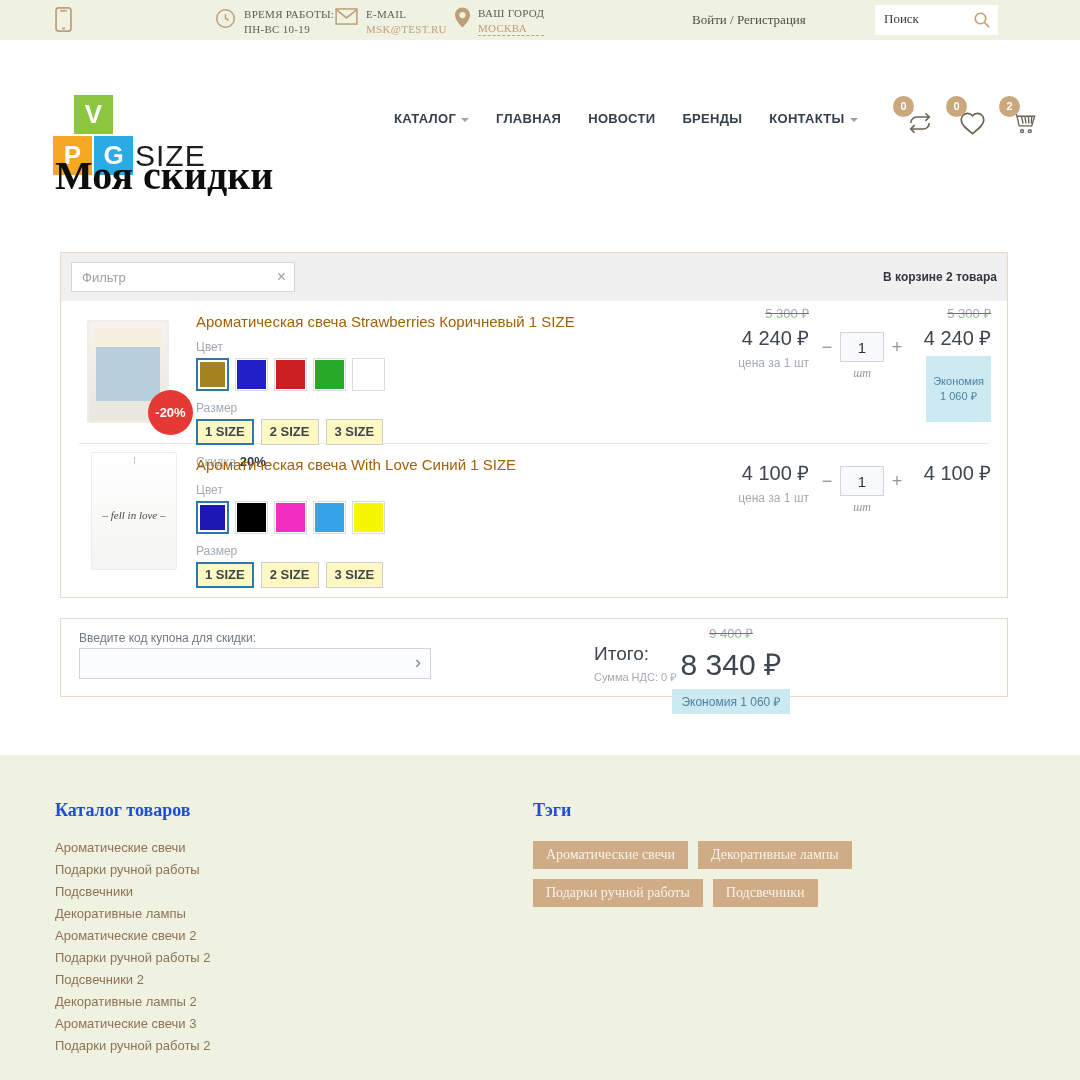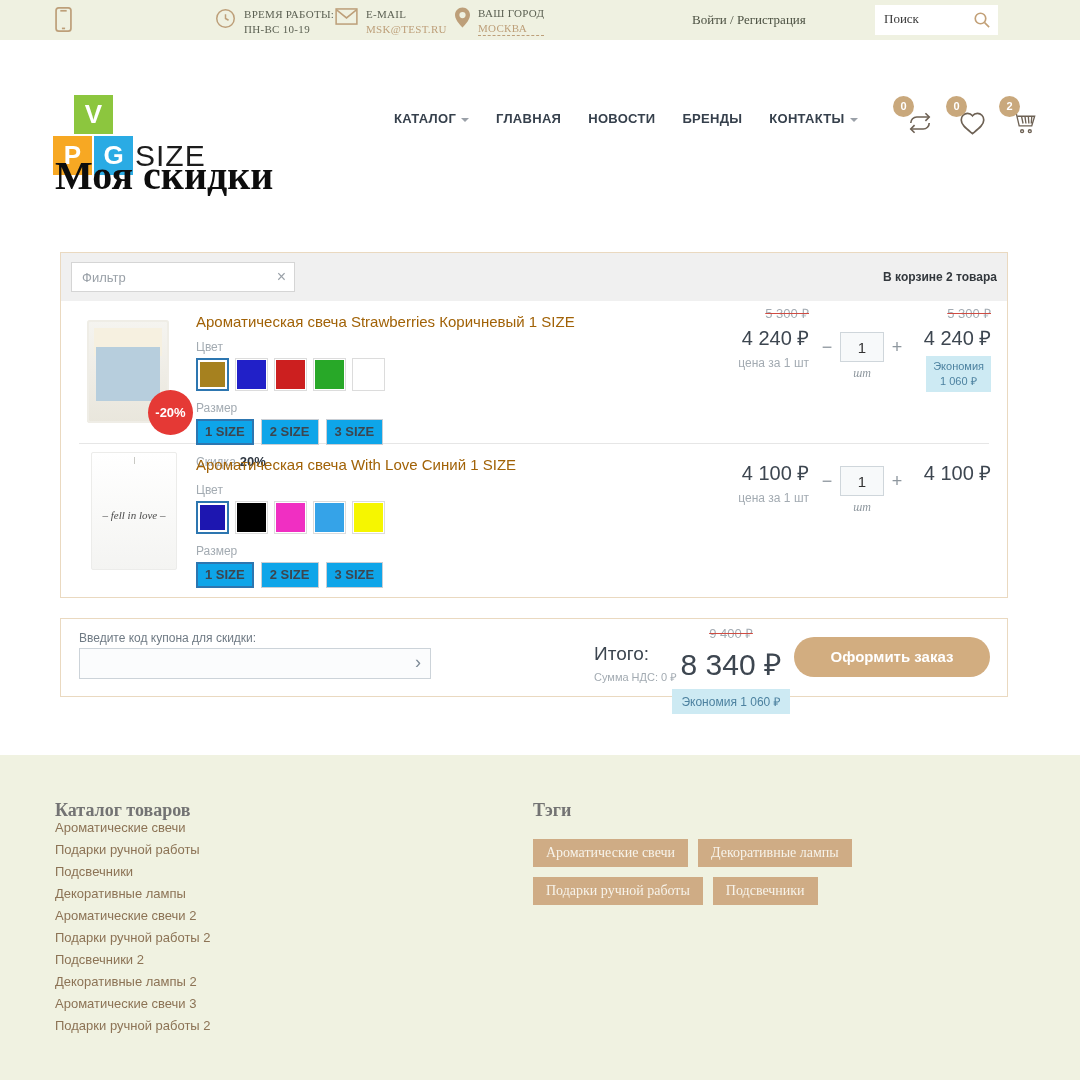--- a/index.html
+++ b/index.html
@@ -65,42 +65,42 @@
   .img2::before { content:""; position:absolute; left:50%; top:4px; width:1px; height:7px; background:#c9c9c4; }
   .c2-text { position:absolute; left:0; right:0; top:56px; text-align:center; font:italic 11px "Liberation Serif","DejaVu Serif",serif; color:#4a4a4a; }
 
   .item-details { position:absolute; left:117px; top:12px; width:440px; }
   .item-title { font:15px "Liberation Sans",sans-serif; color:#a16207; cursor:pointer; }
   .opt-label { font:12px "Liberation Sans",sans-serif; color:#a3abb2; margin:10px 0 4px; }
   .swatches { display:flex; gap:6px; }
   .swatch { width:33px; height:33px; border:1px solid #dcdcdc; padding:1px; background-clip:content-box; cursor:pointer; }
   .swatch.sel { border:2px solid #2d76b0; padding:2px; }
   .sizes { display:flex; gap:7px; }
-  .size-btn { border:1px solid #c9ced4; background:#0ea5e9; font:700 13px/18px "Liberation Sans",sans-serif; color:#3d454e; padding:3px 8px; cursor:pointer; }
+  .size-btn { border:1px solid #c9ced4; background:#fef9c3; font:700 13px/18px "Liberation Sans",sans-serif; color:#3d454e; padding:3px 8px; cursor:pointer; }
   .size-btn.sel { border:2px solid #2d76b0; padding:2px 7px; }
   .disc-line { margin-top:9px; font:12px "Liberation Sans",sans-serif; color:#a3abb2; }
   .disc-line b { font:700 13px "Liberation Sans",sans-serif; color:#2f3742; margin-left:4px; }
 
   .col-price { position:absolute; left:560px; top:3px; width:170px; text-align:right; }
   .col-price.noold { top:13px; }
   .old-price { font:13px "Liberation Sans",sans-serif; color:#a3abb2; text-decoration:line-through; text-decoration-color:#cf4b42; }
   .price { font:20px "Liberation Sans",sans-serif; color:#3d4650; margin-top:2px; }
   .price-note { font:12px "Liberation Sans",sans-serif; color:#a3abb2; margin-top:5px; }
 
   .col-qty { position:absolute; left:742px; top:31px; width:92px; }
   .col-qty.noold { top:22px; }
   .qty-line { display:flex; align-items:center; gap:7px; }
   .qty-btn { font:18px "Liberation Sans",sans-serif; color:#8e979e; width:12px; text-align:center; cursor:pointer; }
   .qty-input { width:44px; height:30px; border:1px solid #cfd6db; background:#f7f9fa; text-align:center; font:15px "Liberation Sans",sans-serif; color:#333; }
   .qty-unit { font:italic 12px "Liberation Serif","DejaVu Serif",serif; color:#8e979e; width:44px; text-align:center; margin:4px 0 0 19px; }
 
   .col-total { position:absolute; left:828px; top:3px; width:84px; text-align:right; }
   .col-total.noold { top:13px; }
   .total { font:20px "Liberation Sans",sans-serif; color:#3d4650; margin-top:2px; }
-  .save-badge { display:inline-block; background:#cdeaf3; color:#4d82a0; font:11px/1.35 "Liberation Sans",sans-serif; padding:3px 7px; margin-top:5px; text-align:center; }
+  .save-badge { display:inline-block; background:#cdeaf3; color:#4d82a0; font:11px/1.35 "Liberation Sans",sans-serif; padding:18px 7px; margin-top:5px; text-align:center; }
 
   
   .summary-box { position:absolute; left:60px; top:618px; width:948px; height:79px; background:#fff; border:1px solid #ead9c0; }
   .coupon-label { position:absolute; left:18px; top:12px; font:12px "Liberation Sans",sans-serif; color:#6f7a84; }
   .coupon-wrap { position:absolute; left:18px; top:29px; width:352px; height:31px; border:1px solid #ccd3d9; background:#fbfcfd; }
   .coupon-wrap input { border:0; outline:0; background:transparent; width:320px; height:29px; padding:0 8px; font:13px "Liberation Sans",sans-serif; }
   .coupon-arrow { position:absolute; right:9px; top:3px; font:18px "Liberation Sans",sans-serif; color:#7d8a96; cursor:pointer; }
   .sum-label { position:absolute; left:533px; top:24px; }
   .sum-label .t { font:19px "Liberation Sans",sans-serif; color:#3d4650; }
   .sum-label .vat { font:11px "Liberation Sans",sans-serif; color:#a3abb2; margin-top:4px; }
@@ -109,21 +109,21 @@
   .sum-big { font:30px "Liberation Sans",sans-serif; color:#3d4650; margin-top:1px; }
   .sum-save { display:inline-block; background:#cdeaf3; color:#4d82a0; font:12px "Liberation Sans",sans-serif; padding:4px 9px; margin-top:5px; }
   .checkout-btn { position:absolute; left:733px; top:18px; width:196px; height:40px; border:0; border-radius:20px; background:#d2ad80; color:#fff; font:700 15px/40px "Liberation Sans",sans-serif; text-align:center; cursor:pointer; }
 
   
   .site-footer { position:absolute; left:0; top:755px; width:1080px; height:325px; background:#f0f2e1; }
   .f-col { position:absolute; top:45px; }
   .f-col1 { left:55px; }
   .f-col2 { left:290px; }
   .f-col3 { left:533px; width:480px; }
-  .f-head { font:700 18px "Liberation Serif","DejaVu Serif",serif; color:#737373; }
+  .f-head { font:700 18px "Liberation Serif","DejaVu Serif",serif; color:#1d4ed8; margin-bottom:20px; }
   .f-link { display:block; font:13px/13px "Liberation Sans",sans-serif; color:#8c7355; margin-bottom:9px; text-decoration:none; cursor:pointer; }
   .tags { display:flex; flex-wrap:wrap; gap:10px; margin-top:18px; }
   .tag { background:#cfac85; color:#f7f3ea; font:14px "Liberation Serif","DejaVu Serif",serif; padding:6px 13px; cursor:pointer; }
 </style>
 </head>
 <body>
 
 <header class="topbar">
   <div class="tb-item tb-phone">
     <svg width="17" height="27" viewBox="0 0 16 24" fill="none" stroke="#bd9f79" stroke-width="1.6">
@@ -335,21 +335,20 @@
   </div>
   <div class="sum-label">
     <div class="t">Итого:</div>
     <div class="vat">Сумма НДС: 0 ₽</div>
   </div>
   <div class="sum-totals">
     <div class="sum-old">9 400 ₽</div>
     <div class="sum-big">8 340 ₽</div>
     <span class="sum-save">Экономия 1 060 ₽</span>
   </div>
-  <button class="checkout-btn">Оформить заказ</button>
 </section>
 
 <footer class="site-footer">
   <div class="f-col f-col1">
     <div class="f-head">Каталог товаров</div>
     <a class="f-link">Ароматические свечи</a>
     <a class="f-link">Подарки ручной работы</a>
     <a class="f-link">Подсвечники</a>
     <a class="f-link">Декоративные лампы</a>
     <a class="f-link">Ароматические свечи 2</a>

